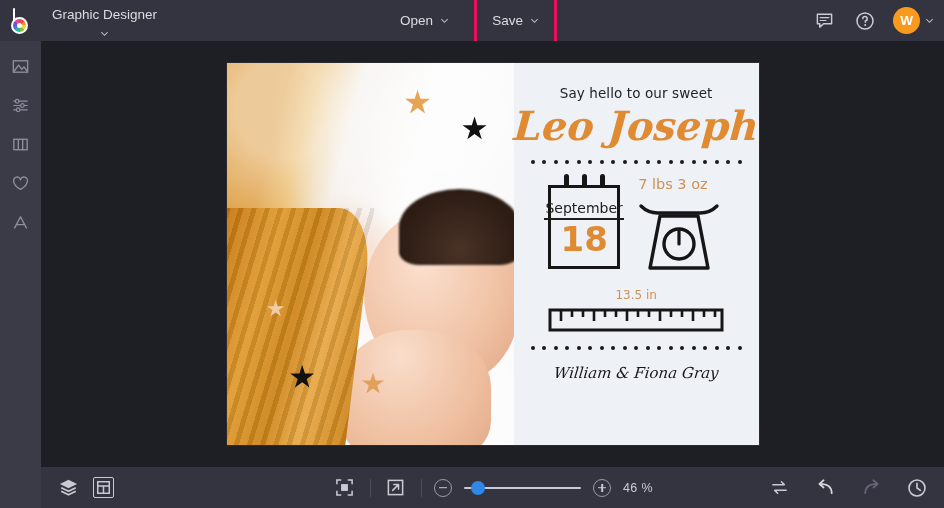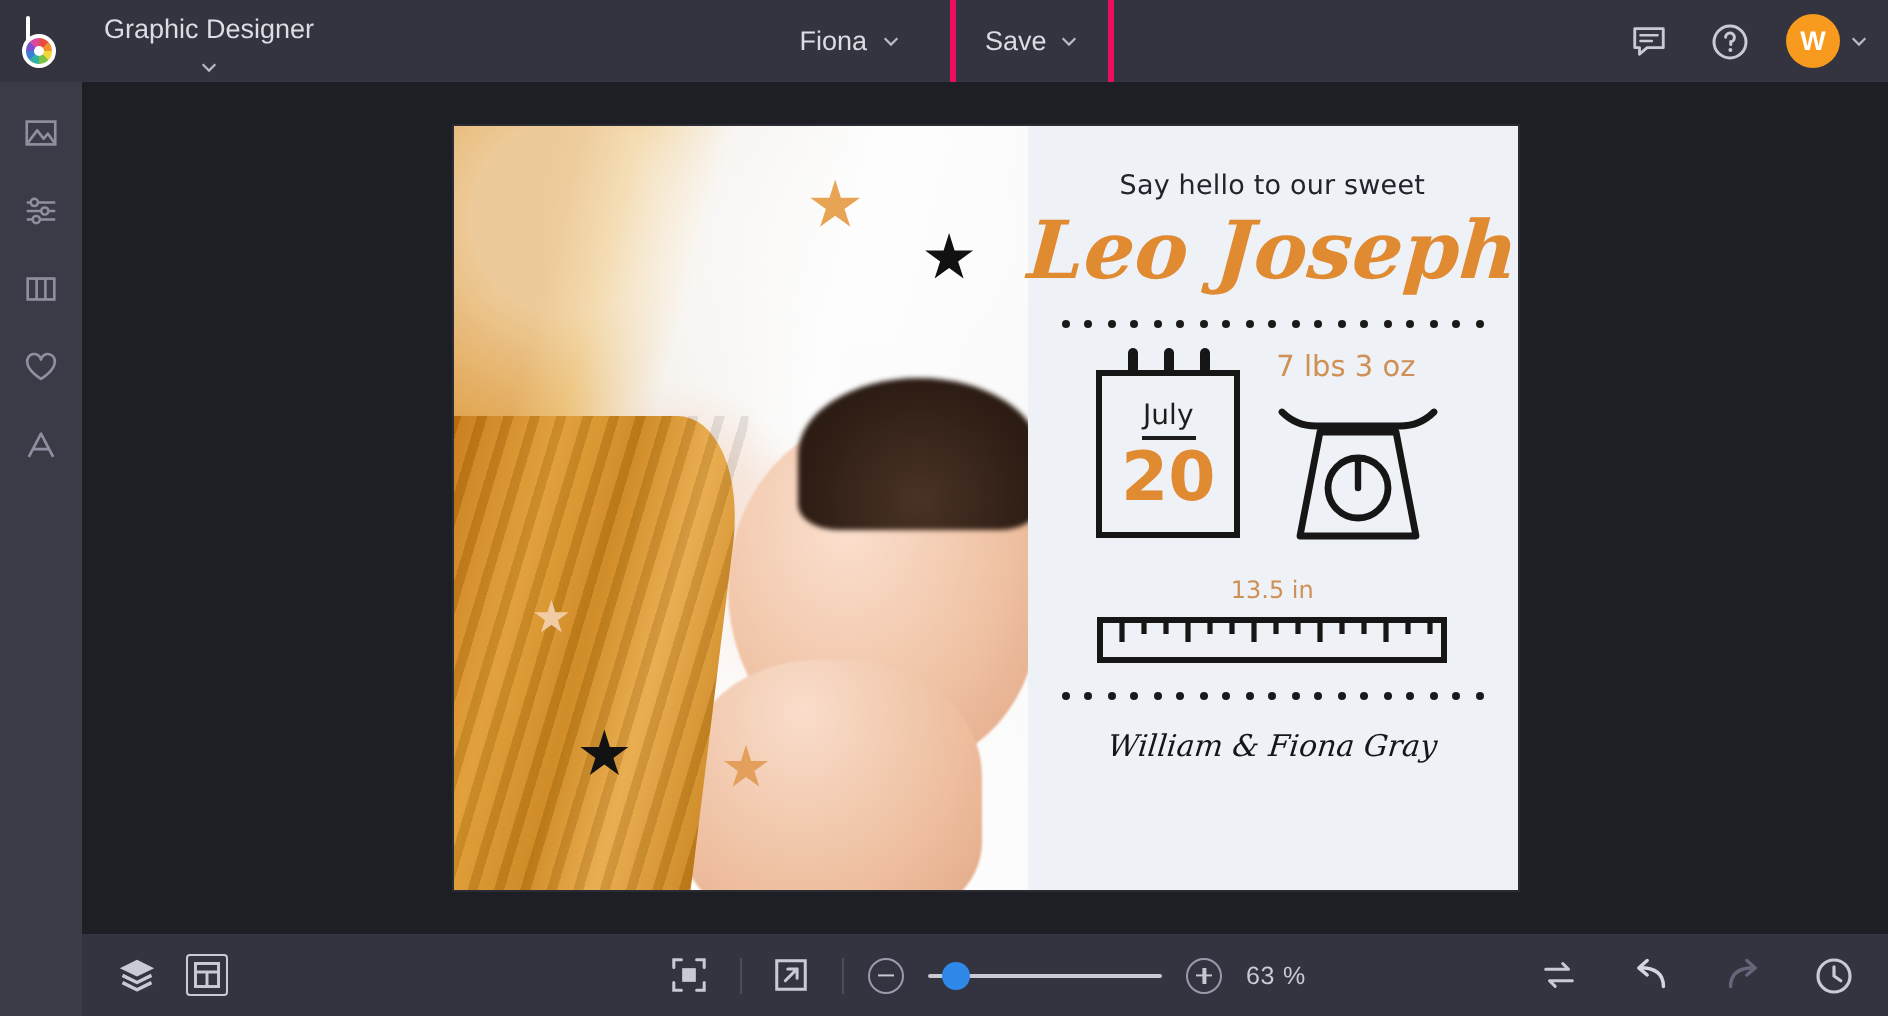--- a/index.html
+++ b/index.html
@@ -306,21 +306,21 @@
 
     <div class="proj-name">
       <span>Graphic Designer</span>
       <svg class="caret" viewBox="0 0 10 10">
         <path d="M1.5 3.5 L5 7 L8.5 3.5" fill="none" stroke="#b9bac6" stroke-width="1.2"></path>
       </svg>
     </div>
 
     <div class="hdr-center">
       <button class="hdr-btn">
-        <span>Fiona</span>
+        <span>Open</span>
         <svg class="caret" viewBox="0 0 10 10">
           <path d="M1.5 3.5 L5 7 L8.5 3.5" fill="none" stroke="#b9bac6" stroke-width="1.2"></path>
         </svg>
       </button>
       <div class="save-hl">
         <button class="hdr-btn">
           <span>Save</span>
           <svg class="caret" viewBox="0 0 10 10">
             <path d="M1.5 3.5 L5 7 L8.5 3.5" fill="none" stroke="#b9bac6" stroke-width="1.2"></path>
           </svg>
@@ -430,22 +430,22 @@
 
         <div class="stats">
 
           <div class="cal">
             <div class="cal-rings">
                 <i></i>
                 <i></i>
                 <i></i>
               </div>
             <div class="cal-body">
-              <div class="cal-month">July</div>
-              <div class="cal-day">20</div>
+              <div class="cal-month">September</div>
+              <div class="cal-day">18</div>
             </div>
           </div>
 
           <div class="scale-col">
             <div class="scale-label">7 lbs 3 oz</div>
             <svg class="scale-gfx" viewBox="0 0 82 74">
               <path d="M3 8 Q10 15 20 15 H62 Q72 15 79 8" fill="none" stroke="#161616" stroke-width="3.4" stroke-linecap="round"></path>
               <path d="M22 18 H60 L70 70 H12 Z" fill="none" stroke="#161616" stroke-width="3.4" stroke-linejoin="round"></path>
               <circle cx="41" cy="46" r="15" fill="none" stroke="#161616" stroke-width="3.4"></circle>
               <path d="M41 46 V33" stroke="#161616" stroke-width="3.2" stroke-linecap="round"></path>
@@ -519,21 +519,21 @@
           <path d="M7 13 L13.2 6.8 M8.3 6.8h4.9v4.9" fill="none" stroke="#c9cad4" stroke-width="1.6" stroke-linecap="round" stroke-linejoin="round"></path>
         </svg>
       </button>
       <div class="vsep"></div>
       <button class="circ-btn"></button>
       <div class="slider">
         <div class="track"></div>
         <div class="knob" id="knob" style="left: 12%;"></div>
       </div>
       <button class="circ-btn plus"></button>
-      <span class="zoomval">63 %</span>
+      <span class="zoomval">46 %</span>
     </div>
 
     <div class="bb-right">
       <button class="icon-btn">
         <svg width="19" height="19" viewBox="0 0 20 20">
           <path d="M3 7h12l-3-3M17 13H5l3 3" fill="none" stroke="#c9cad4" stroke-width="1.6" stroke-linecap="round" stroke-linejoin="round"></path>
         </svg>
       </button>
       <button class="icon-btn">
         <svg width="21" height="21" viewBox="0 0 22 22">

